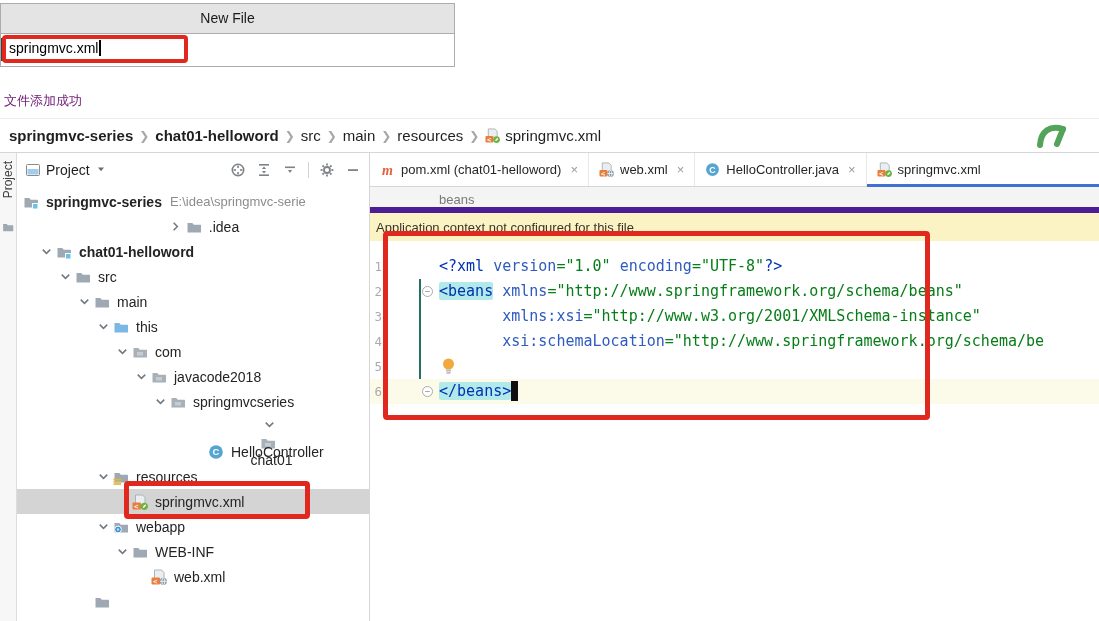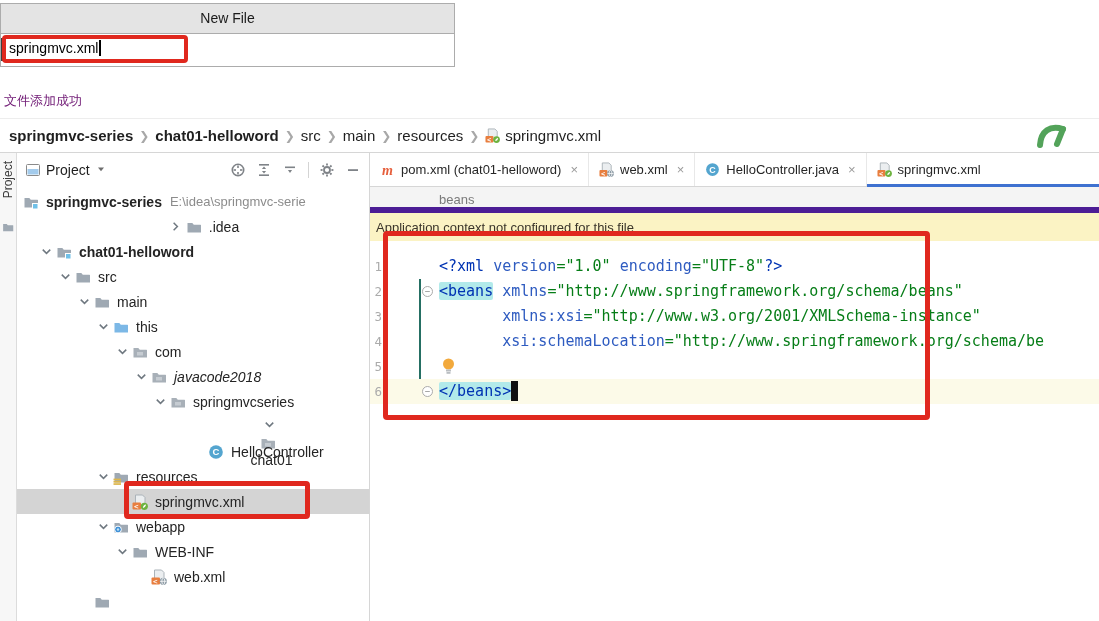--- a/index.html
+++ b/index.html
@@ -286,21 +286,21 @@
             </svg>
           </span>
           <span class="ticon">
             <svg width="16" height="16" viewBox="0 0 16 16">
               <path d="M1.5 4h4.8l1.5 1.7h6.7c.3 0 .5.2.5.5v7.3H1.5z" fill="#A8B0B8"></path>
               <rect x="5" y="8" width="6" height="3.5" fill="#C6CCD2"></rect>
             </svg>
           </span>
           <span class="tlabel">com</span>
         </div>
-        <div class="trow" style="padding-left: 114px; font-style: italic;">
+        <div class="trow" style="padding-left: 114px;">
           <span class="slot">
             <svg width="15" height="15" viewBox="0 0 16 16">
               <polyline points="4,6 8,10 12,6" fill="none" stroke="#6F7880" stroke-width="1.6"></polyline>
             </svg>
           </span>
           <span class="ticon">
             <svg width="16" height="16" viewBox="0 0 16 16">
               <path d="M1.5 4h4.8l1.5 1.7h6.7c.3 0 .5.2.5.5v7.3H1.5z" fill="#A8B0B8"></path>
               <rect x="5" y="8" width="6" height="3.5" fill="#C6CCD2"></rect>
             </svg>

